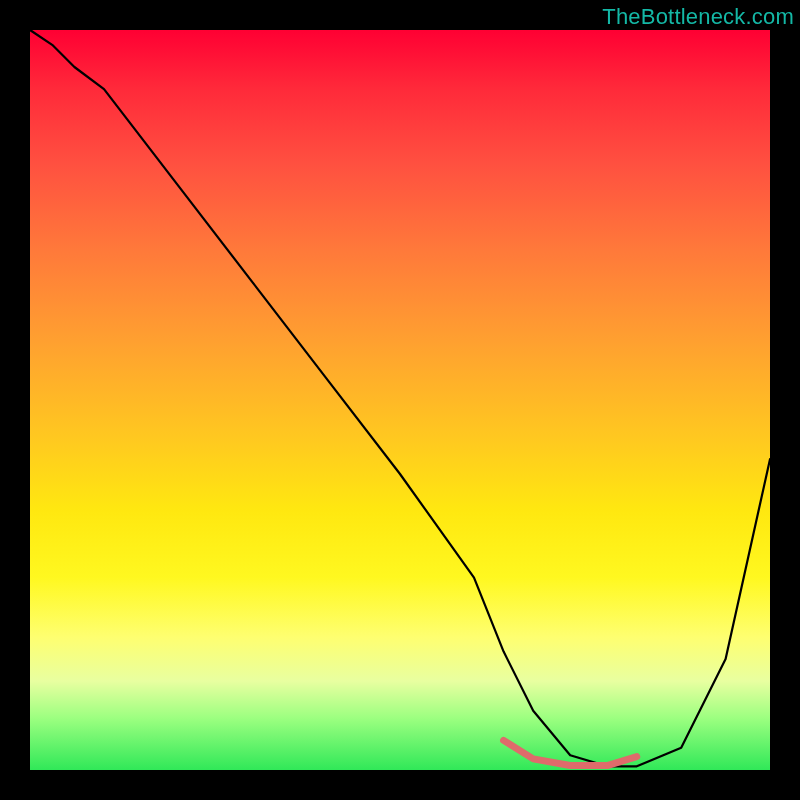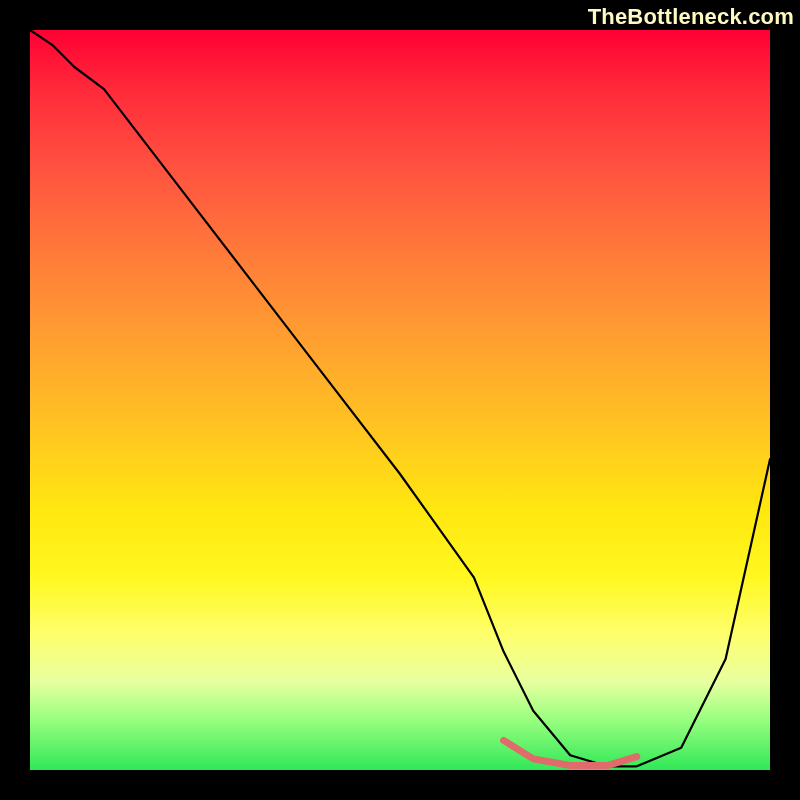--- a/index.html
+++ b/index.html
@@ -35,23 +35,23 @@
       #fff820 74%,
       #feff70 82%,
       #e8ffa0 88%,
       #9cff80 93%,
       #30e858 100%);
   }
   .watermark {
     position: absolute;
     top: 4px;
     right: 6px;
-    color: #fef9c3;
+    color: #14b8a6;
     font-size: 22px;
-    font-weight: 700;
+    font-weight: 400;
     letter-spacing: 0.2px;
     z-index: 5;
     user-select: none;
   }
   svg.curve {
     position: absolute;
     left: 0;
     top: 0;
     width: 740px;
     height: 740px;

